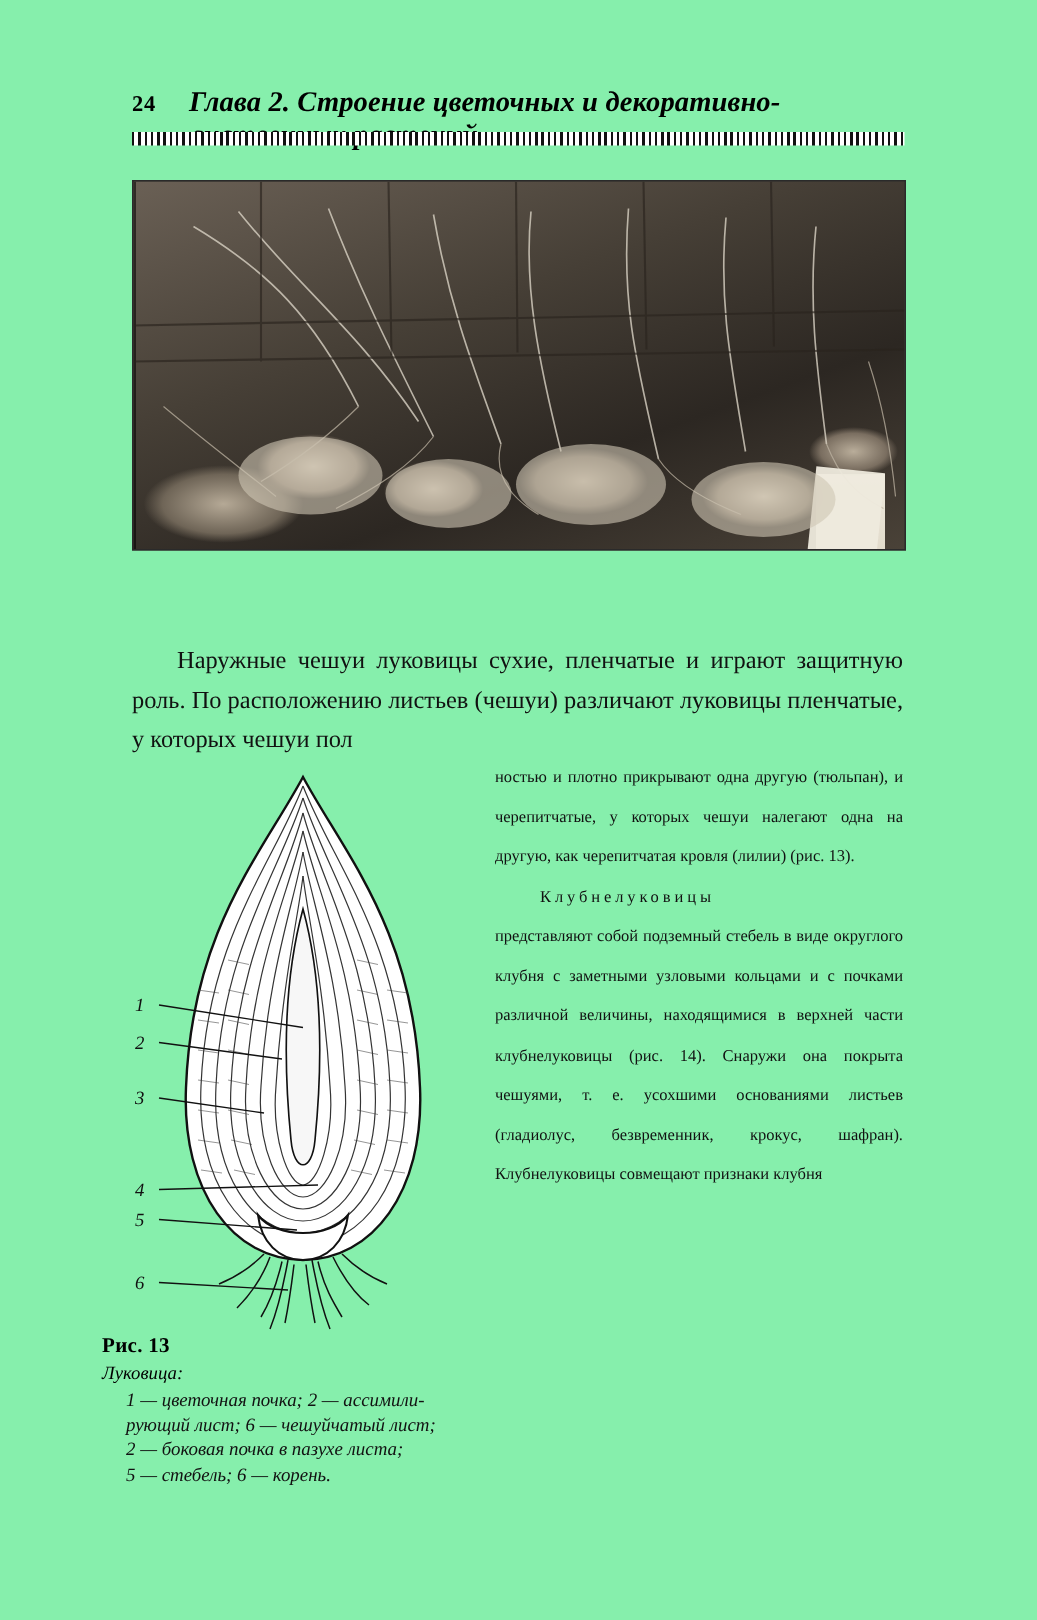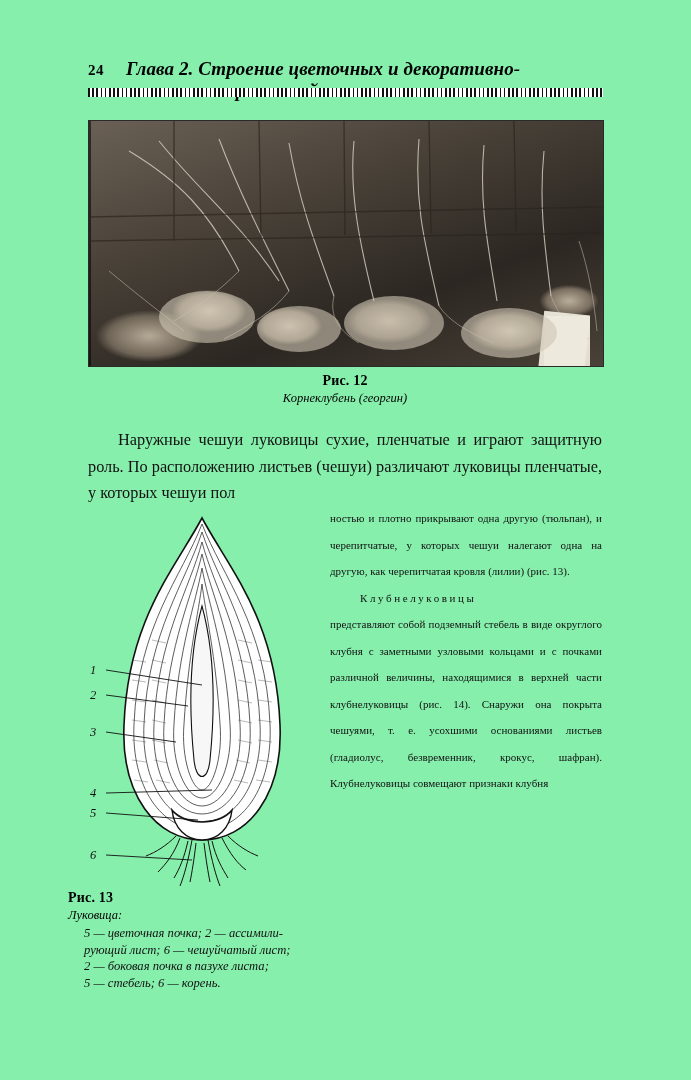--- a/index.html
+++ b/index.html
@@ -226,24 +226,20 @@
         <rect x="452" y="192" width="46" height="60" transform="rotate(6 475 222)"></rect>
       </g>
       <g fill="#cfc6b4" opacity="0.6">
         <ellipse cx="118" cy="196" rx="48" ry="26"></ellipse>
         <ellipse cx="210" cy="208" rx="42" ry="23"></ellipse>
         <ellipse cx="305" cy="202" rx="50" ry="27"></ellipse>
         <ellipse cx="420" cy="212" rx="48" ry="25"></ellipse>
       </g>
     </svg>
   </div>
-  <div class="figure-caption" id="photo-cap">
-    <div class="fig-num">Рис. 12</div>
-    <div class="fig-sub">Корнеклубень (георгин)</div>
-  </div>
 
   <div class="lead-par">Наружные чешуи луковицы сухие, плен­чатые и игра­ют защитную роль. По расположению листьев (чешуи) различают луковицы пленчатые, у которых чешуи пол­</div>
 
   <div class="right-col">
     <p>ностью и плотно прикрыва­ют одна другую (тюльпан), и черепитчатые, у которых чешуи налегают одна на другую, как черепитчатая кровля (лилии) (рис. 13).</p>
     <p class="indented"><span class="spaced">Клубнелуковицы</span></p>
     <p>представляют собой подземный стебель в виде округлого клубня с замет­ными узловыми кольцами и с почками различной ве­личины, находящимися в верхней части клубнелу­ковицы (рис. 14). Снаружи она покрыта чешуями, т. е. усохшими основаниями листьев (гладиолус, без­временник, крокус, шаф­ран). Клубнелуковицы со­вмещают признаки клубня</p>
   </div>
 
   <div class="bulb-figure">
@@ -309,19 +305,19 @@
       </g>
     </svg>
   </div>
 
   <div class="bulb-caption">
     <div class="fig-num">Рис. 13</div>
     <div class="fig-sub">Луковица:</div>
   </div>
 
   <div class="bulb-legend">
-    <div><i>5 — цветочная почка; 2 — ассимили-</i></div>
+    <div><i>1 — цветочная почка; 2 — ассимили-</i></div>
     <div><i>рующий лист; 6 — чешуйчатый лист;</i></div>
     <div><i>2 — боковая почка в пазухе листа;</i></div>
     <div><i>5 — стебель; 6 — корень.</i></div>
   </div>
 
 </div>
 
 </body></html>

